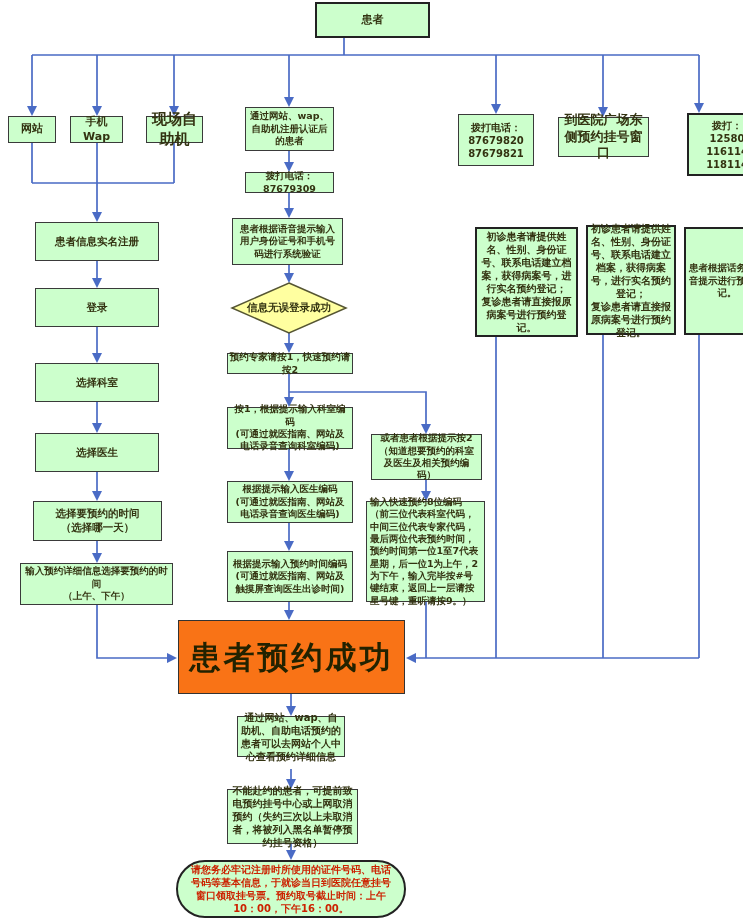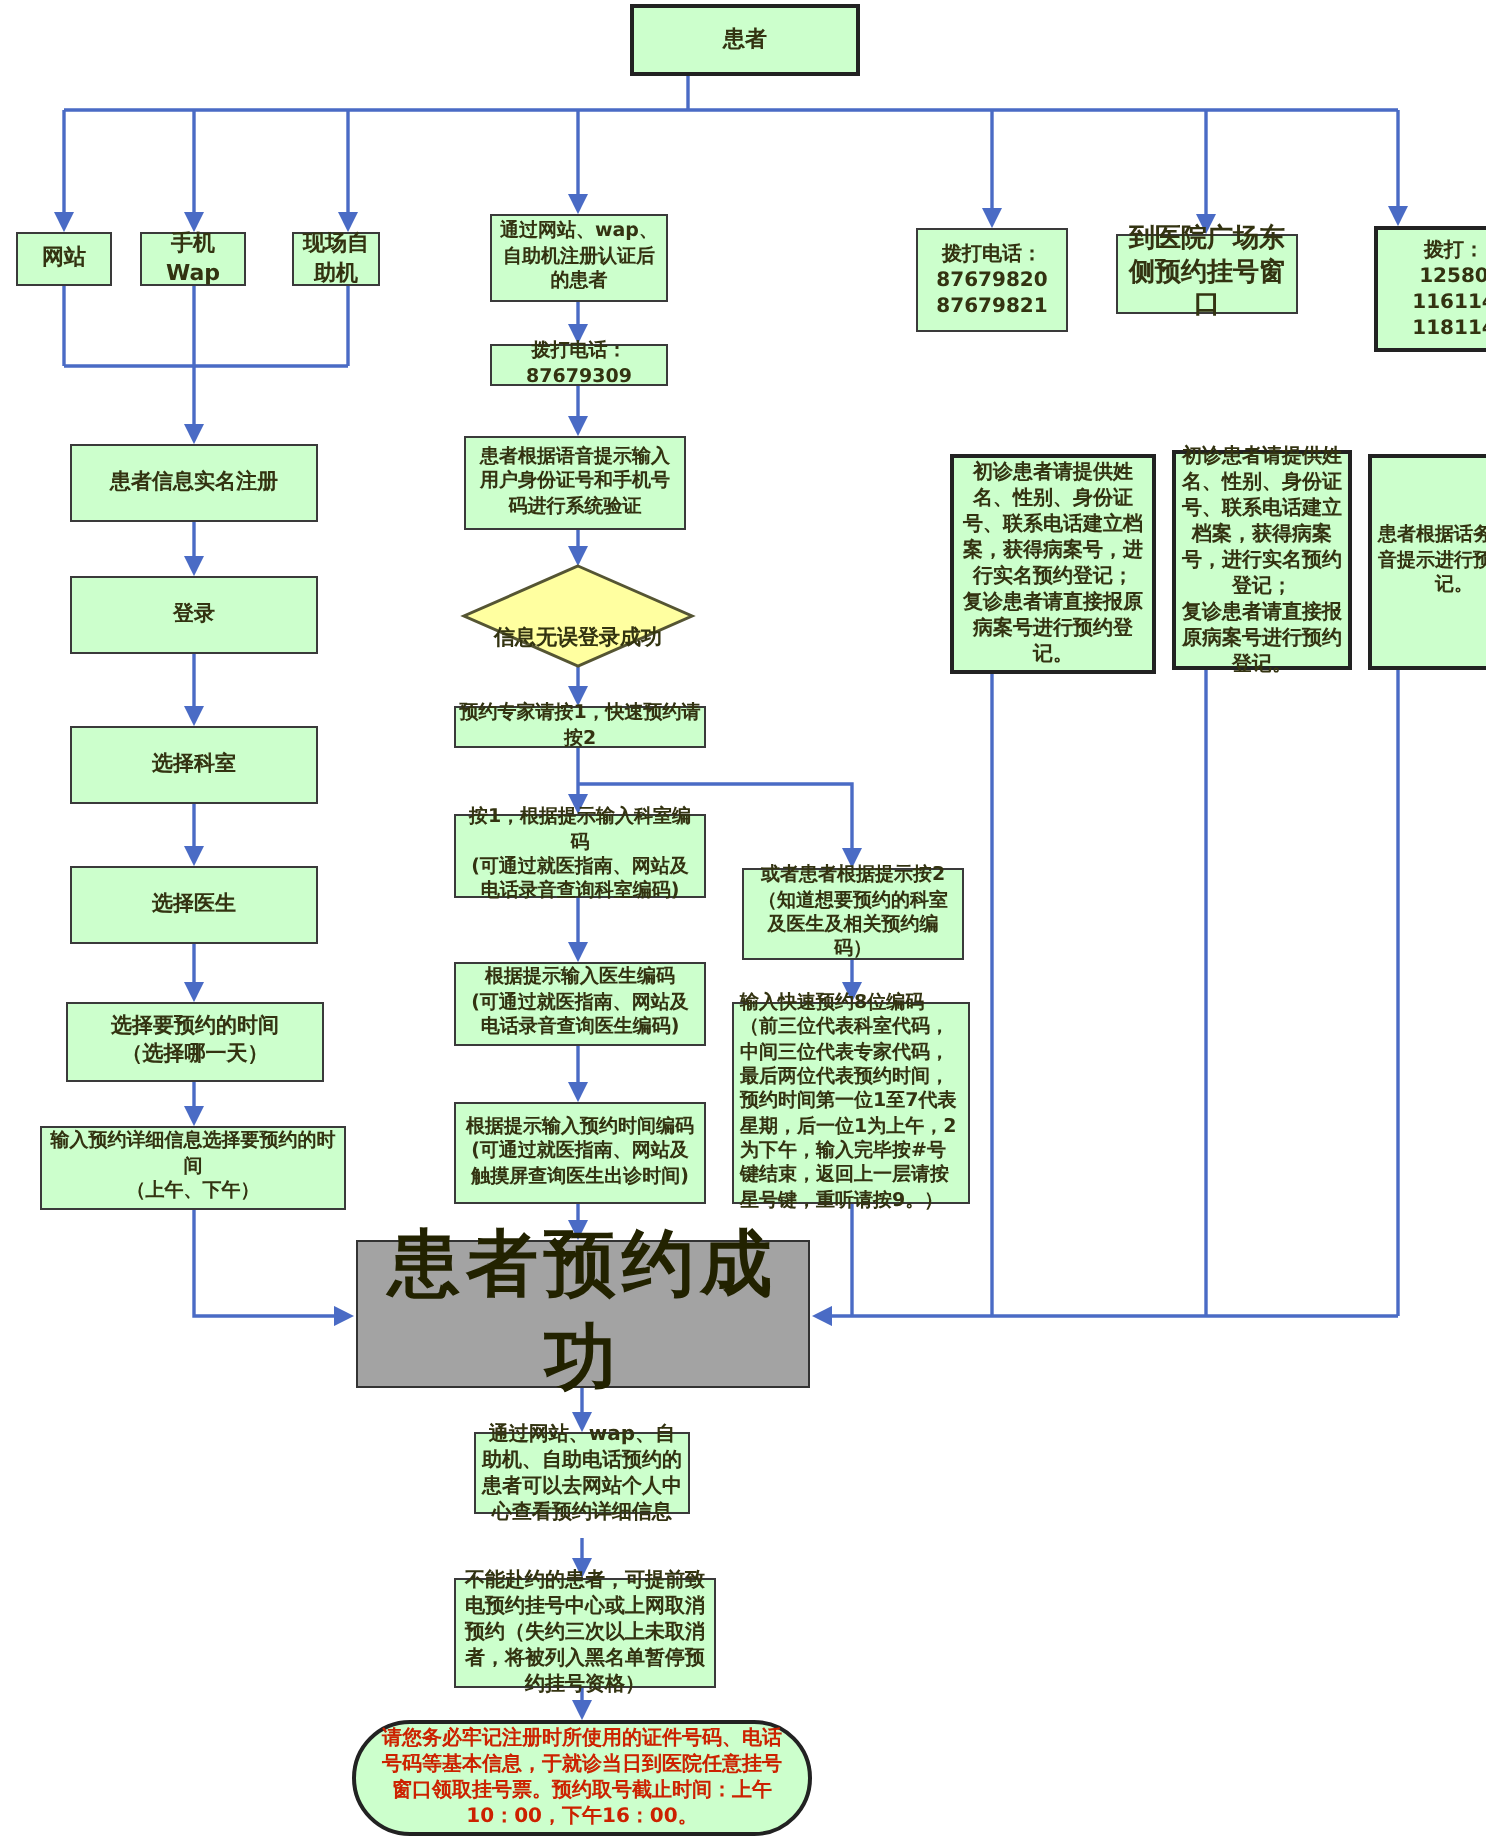--- a/index.html
+++ b/index.html
@@ -14,25 +14,25 @@
     display:flex;align-items:center;justify-content:center;
     text-align:center;font-weight:bold;color:#333311;
     font-size:10.5px;line-height:1.3;white-space:pre-line;
     padding:2px 3px;
   }
   .thick{border-width:2px;border-color:#222222;margin-left:28px;}
   .left{text-align:left;}
   .diamond-label{
     position:absolute;box-sizing:border-box;background:transparent;border:none;
     display:flex;align-items:center;justify-content:center;text-align:right;
-    font-weight:bold;color:#333311;font-size:10.5px;margin-top:11px;
+    font-weight:bold;color:#333311;font-size:10.5px;
   }
   .highlight{
-    background:#a3a3a3;border:1.5px solid #333333;
-    font-size:36px;letter-spacing:3px;color:#222200;
+    background:#f97316;border:1.5px solid #333333;
+    font-size:31px;letter-spacing:3px;color:#222200;
   }
   .terminal{
     border-radius:30px;border-width:2px;border-color:#222222;
     color:#cc2200;font-size:10px;padding:4px 12px;
   }
 </style>
 </head>
 <body>
 
 <div id="canvas">
@@ -78,21 +78,21 @@
       <path d="M291,844 V857" marker-end="url(#arrow)"></path>
     </g>
 
     <polygon points="289,283 346,308 289,333 232,308" fill="#ffffa0" stroke="#555533" stroke-width="1.5"></polygon>
   </svg>
 
   <div class="node thick" style="left:287px;top:2px;width:115px;height:36px;font-size:11px">患者</div>
 
   <div class="node" style="left:8px;top:116px;width:48px;height:27px;font-size:11px">网站</div>
   <div class="node" style="left:70px;top:116px;width:53px;height:27px;font-size:11px">手机Wap</div>
-  <div class="node" style="left:146px;top:116px;width:44px;height:27px;font-size:11px">现场自助机</div>
+  <div class="node" style="left:146px;top:116px;width:57px;height:27px;font-size:15px">现场自助机</div>
   <div class="node" style="left:245px;top:107px;width:89px;height:44px;font-size:9.5px">通过网站、wap、自助机注册认证后的患者</div>
   <div class="node" style="left:458px;top:114px;width:76px;height:52px;font-size:10px">拨打电话：
 87679820
 87679821</div>
   <div class="node" style="left:558px;top:117px;width:91px;height:40px;font-size:13px">到医院广场东侧预约挂号窗口</div>
   <div class="node thick" style="left:659px;top:113px;width:80px;height:63px;font-size:10px">拨打：
 12580
 116114
 118114</div>
 

